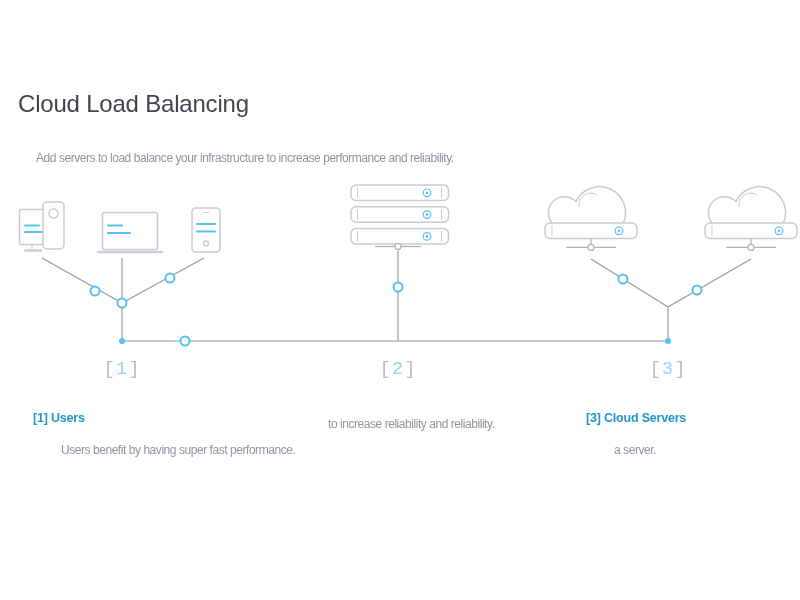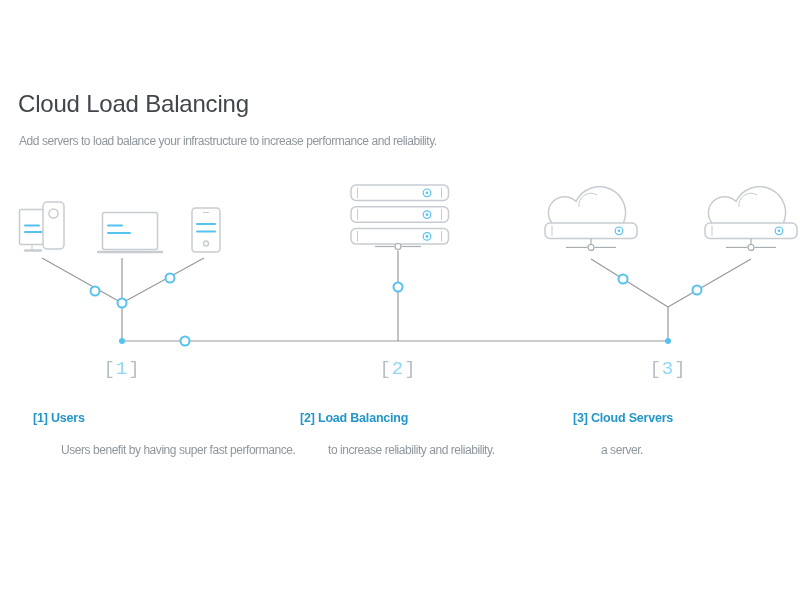--- a/index.html
+++ b/index.html
@@ -13,21 +13,21 @@
     --bracket-gray:#b6bdc3;
     --digit-blue:#8ed8f6;
     --page-bg:#ffffff;
   }
   html,body{margin:0;padding:0;}
   body{background:var(--page-bg);font-family:"Liberation Sans",sans-serif;}
   .page{position:relative;width:800px;height:568px;background:var(--page-bg);overflow:hidden;}
 
   .page-title{position:absolute;left:18px;top:90px;margin:0;font-size:24px;line-height:28px;
     font-weight:400;color:var(--title-text);letter-spacing:-0.2px;}
-  .page-subtitle{position:absolute;left:18px;top:133px;margin:1px;font-size:12px;line-height:15px;
+  .page-subtitle{position:absolute;left:18px;top:133px;margin:18px;font-size:12px;line-height:15px;
     color:var(--muted-text);letter-spacing:-0.45px;white-space:nowrap;}
 
   .diagram{position:absolute;left:0;top:165px;}
 
   
   .dev{stroke:var(--outline-gray);stroke-width:1.5;fill:#fff;}
   .devline{stroke:var(--outline-gray);stroke-width:1;fill:none;}
   .base{stroke:var(--outline-gray);stroke-width:2.4;stroke-linecap:round;fill:none;}
   .blueline{stroke:var(--accent-blue);stroke-width:2;stroke-linecap:round;}
   .conn{stroke:var(--line-gray);stroke-width:1.2;fill:none;}
@@ -140,22 +140,21 @@
     <text class="marker" x="398" y="374" text-anchor="middle"><tspan>[</tspan><tspan class="digit">2</tspan><tspan>]</tspan></text>
     <text class="marker" x="668" y="374" text-anchor="middle"><tspan>[</tspan><tspan class="digit">3</tspan><tspan>]</tspan></text>
   </svg>
 
   <div class="col" style="left:18px">
     <h3 class="col-heading">[1] Users</h3>
     <div class="col-line">Users benefit by having super fast performance.</div>
   </div>
 
   <div class="col" style="left:285px">
-    <h3 class="col-heading">[2] Load Balancing</h3>
     <div class="col-line">to increase reliability and reliability.</div>
   </div>
 
-  <div class="col" style="left:558px">
+  <div class="col" style="left:571px">
     <h3 class="col-heading">[3] Cloud Servers</h3>
     <div class="col-line">a server.</div>
   </div>
 
 </div>
 
 </body></html>

